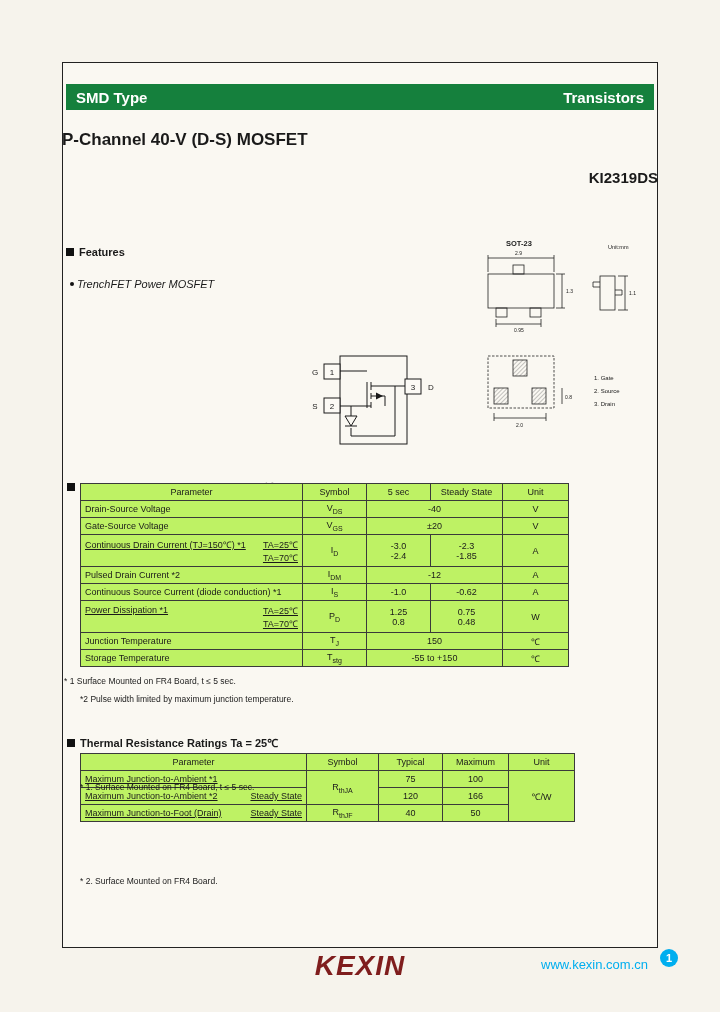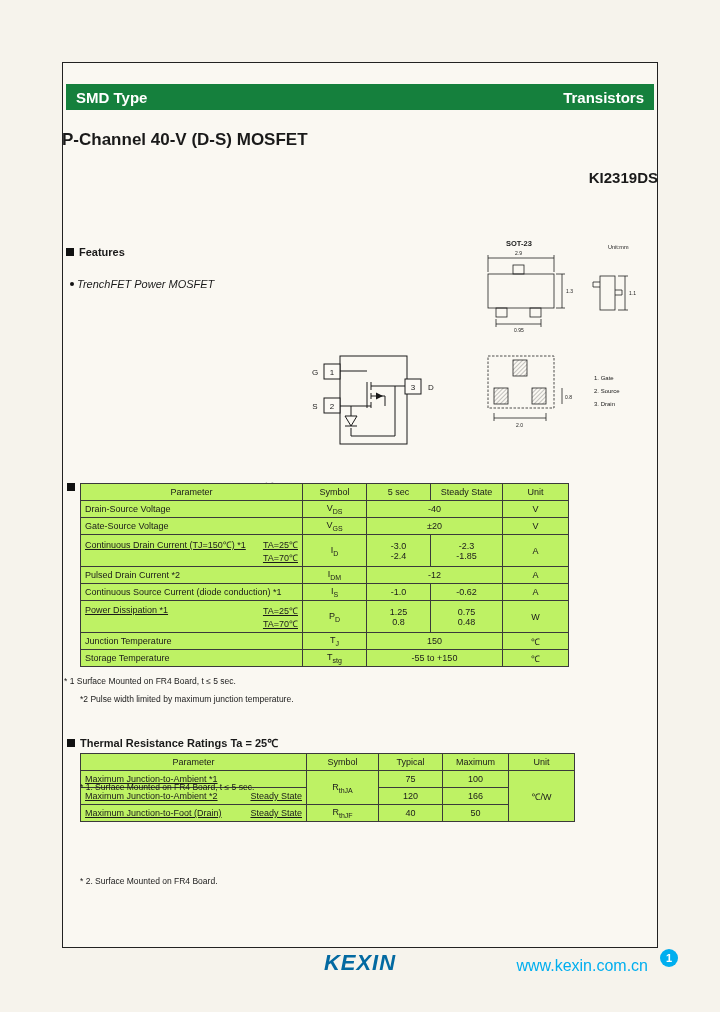--- a/index.html
+++ b/index.html
@@ -45,23 +45,23 @@
   .abs-table { left:80px; top:483px; width:488px; }
   .thermal-table { left:80px; top:753px; width:494px; }
 
   .footnote { position:absolute; font-size:8.5px; color:#1a1a1a; }
 
   .pkg-svg { position:absolute; left:472px; top:232px; }
   .sch-svg { position:absolute; left:305px; top:346px; }
   svg text { font-family:"Liberation Sans", sans-serif; fill:#1a1a1a; }
 
   .logo { position:absolute; left:62px; top:950px; width:596px; text-align:center;
-    font-size:22px; font-weight:bold; font-style:italic; letter-spacing:1px; color:#0369a1; }
+    font-size:28px; font-weight:bold; font-style:italic; letter-spacing:1px; color:#7f1d1d; }
   .footer-url { position:absolute; left:418px; top:957px; width:230px; text-align:right;
-    font-size:16px; color:#00aeef; }
+    font-size:13px; color:#00aeef; }
   .page-circle { position:absolute; left:660px; top:949px; width:18px; height:18px;
     border-radius:50%; background:#00aeef; color:#fff; font-size:11px; font-weight:bold;
     display:flex; align-items:center; justify-content:center; }
 </style>
 </head>
 <body>
 
 <div class="frame"></div>
 
 <div class="header-bar">

